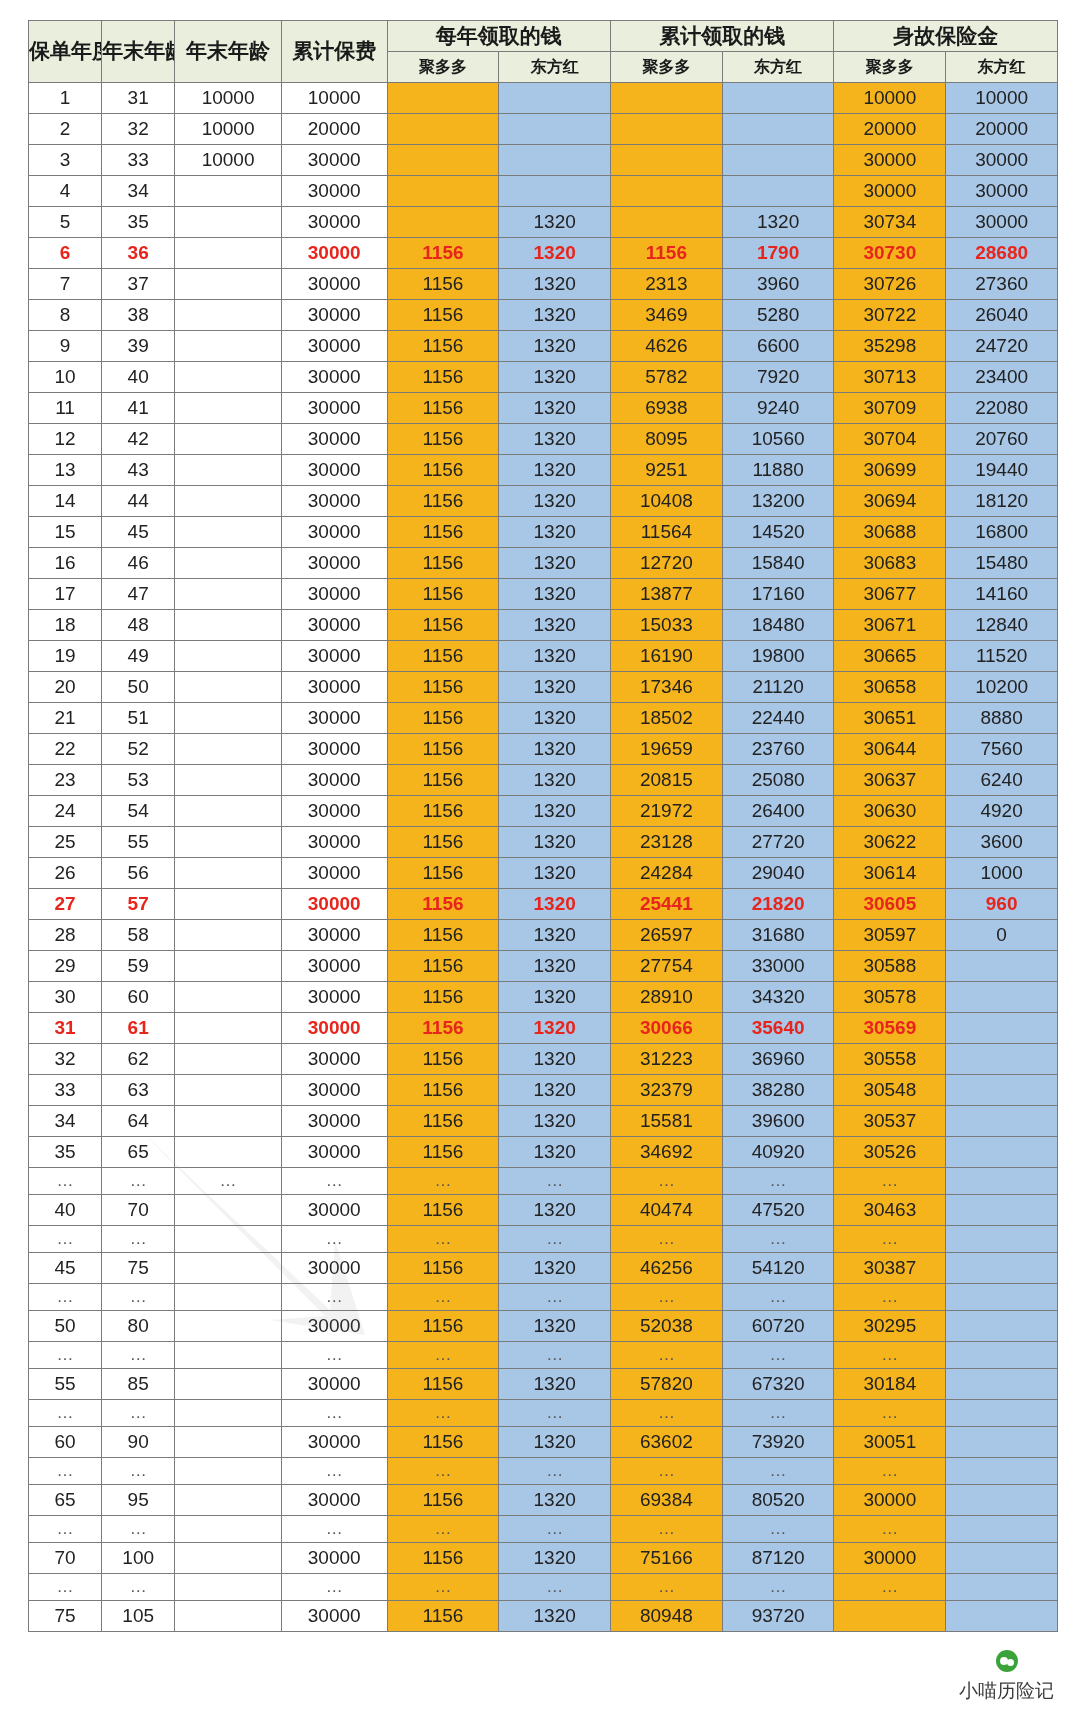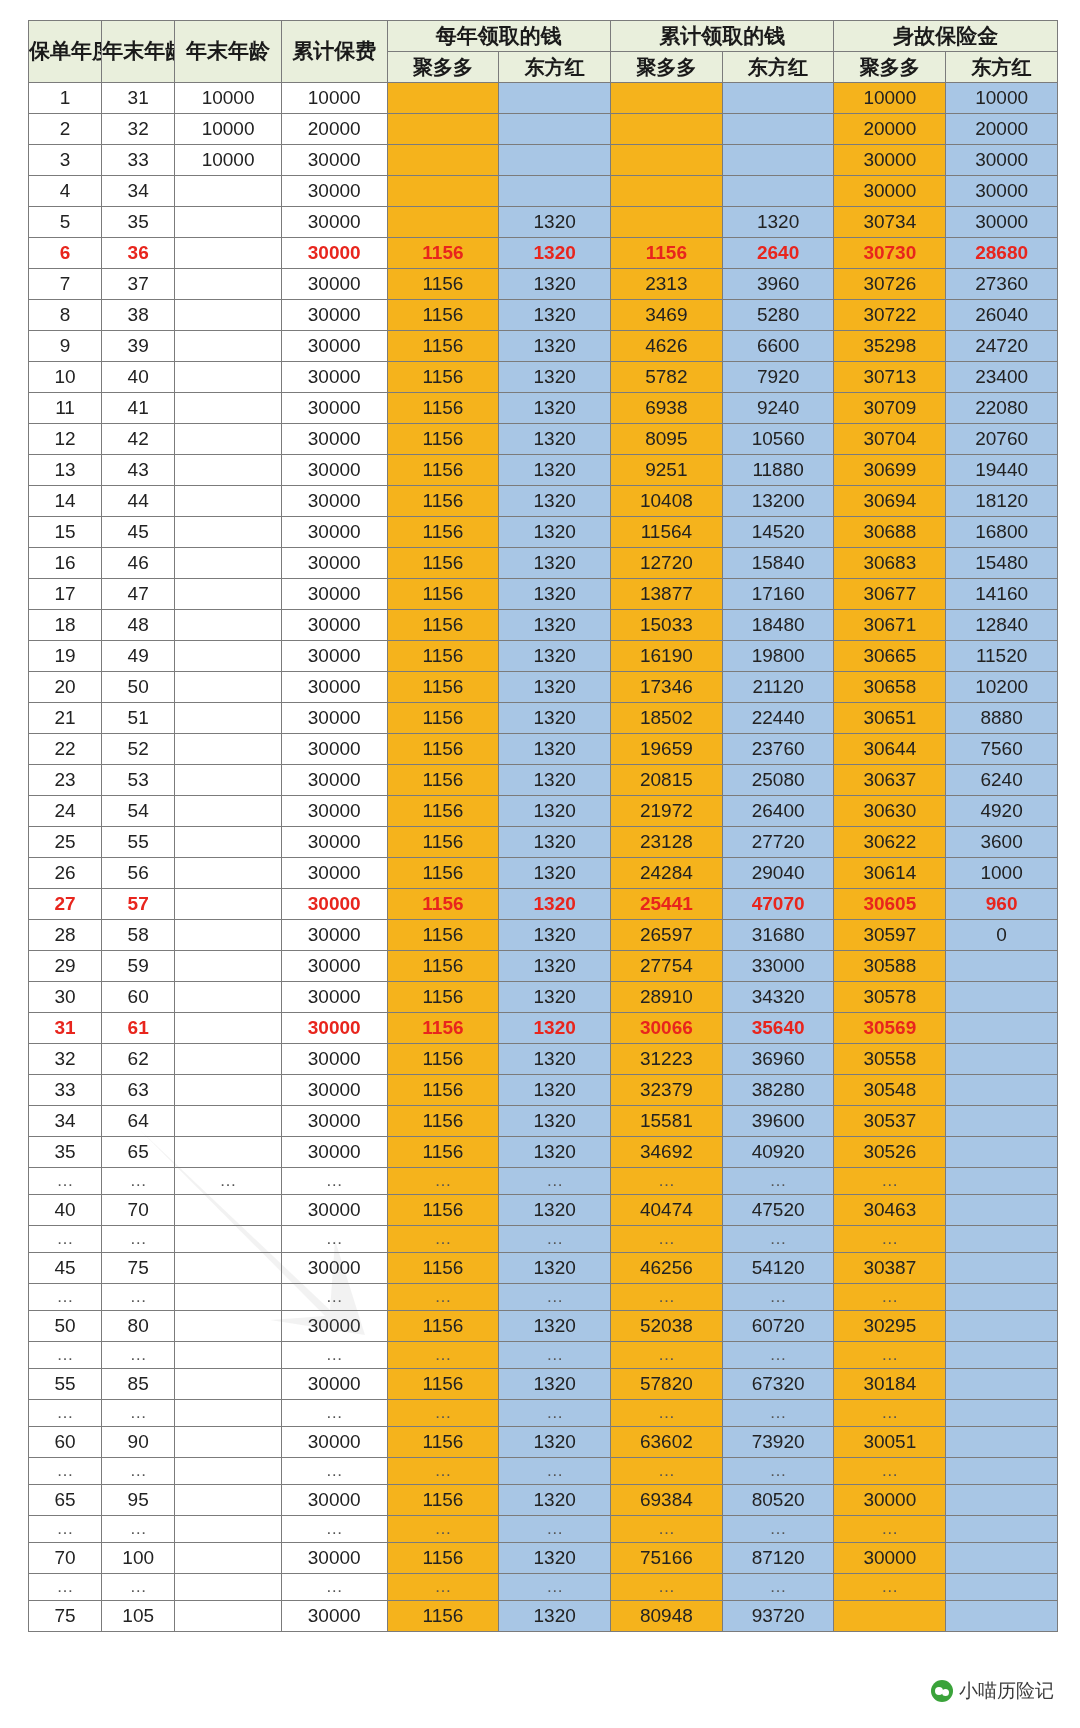--- a/index.html
+++ b/index.html
@@ -31,21 +31,21 @@
     overflow:hidden;
     white-space:nowrap;
   }
   thead th{
     background:#e9efdc;
     font-weight:bold;
     font-size:21px;
     color:#1a1a1a;
   }
   thead th.sub{
-    font-size:20px;
+    font-size:16px;
   }
   
   col.c0{width:72px}
   col.c1{width:72px}
   col.c2{width:105px}
   col.c3{width:104px}
   col.c4{width:110px}
   col.c5{width:110px}
   col.c6{width:110px}
   col.c7{width:110px}
@@ -61,20 +61,21 @@
 
   .logo{
     position:absolute;
     right:26px;
     bottom:24px;
     display:flex;
     align-items:center;
     gap:6px;
     font-size:19px;
     color:#3a3a3a;
+    flex-direction:column;
   }
   .logo .mark{
     width:22px;height:22px;border-radius:50%;
     background:#3aa33a;
     position:relative;
     display:inline-block;
     flex:none;
   }
   .logo .mark:before{
     content:"";position:absolute;left:4px;top:7px;
@@ -196,21 +197,21 @@
           <td class="blue">30000</td>
         </tr>
         <tr class="hl">
           <td class="plain">6</td>
           <td class="plain">36</td>
           <td class="plain"></td>
           <td class="plain">30000</td>
           <td class="orange">1156</td>
           <td class="blue">1320</td>
           <td class="orange">1156</td>
-          <td class="blue">2640</td>
+          <td class="blue">1790</td>
           <td class="orange">30730</td>
           <td class="blue">28680</td>
         </tr>
         <tr>
           <td class="plain">7</td>
           <td class="plain">37</td>
           <td class="plain"></td>
           <td class="plain">30000</td>
           <td class="orange">1156</td>
           <td class="blue">1320</td>
@@ -448,21 +449,21 @@
           <td class="blue">1000</td>
         </tr>
         <tr class="hl">
           <td class="plain">27</td>
           <td class="plain">57</td>
           <td class="plain"></td>
           <td class="plain">30000</td>
           <td class="orange">1156</td>
           <td class="blue">1320</td>
           <td class="orange">25441</td>
-          <td class="blue">47070</td>
+          <td class="blue">21820</td>
           <td class="orange">30605</td>
           <td class="blue">960</td>
         </tr>
         <tr>
           <td class="plain">28</td>
           <td class="plain">58</td>
           <td class="plain"></td>
           <td class="plain">30000</td>
           <td class="orange">1156</td>
           <td class="blue">1320</td>

